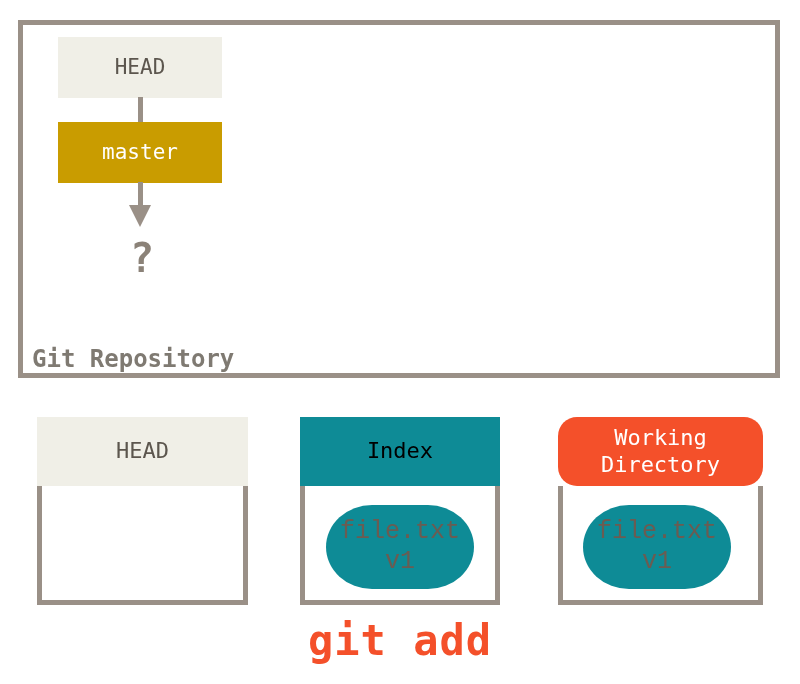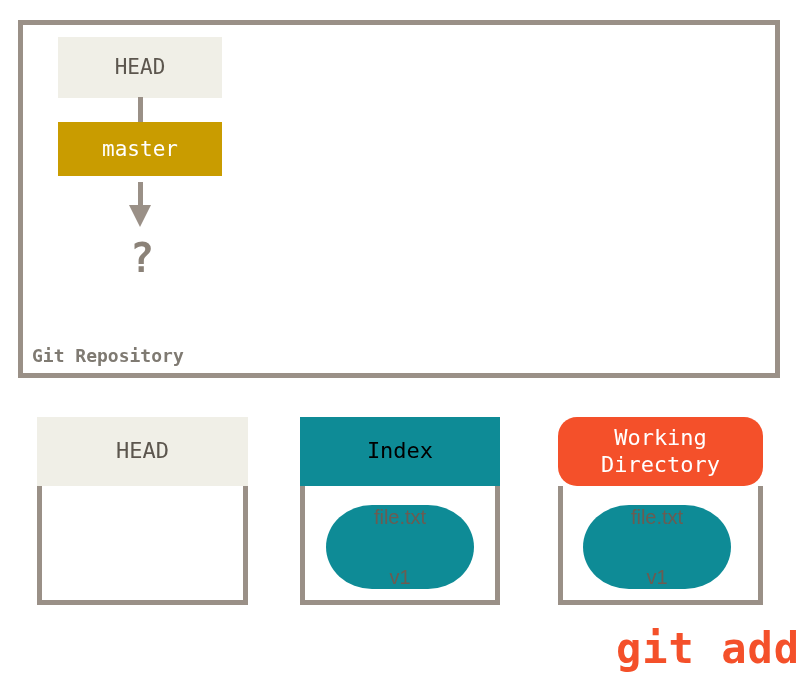--- a/index.html
+++ b/index.html
@@ -25,21 +25,21 @@
     height: 358px;
     border: 5px solid #9a9087;
     box-sizing: border-box;
     background: transparent;
   }
   .repo-label {
     position: absolute;
     left: 32px;
     top: 345px;
     font-family: "DejaVu Sans Mono", monospace;
-    font-size: 18px;
+    font-size: 24px;
     font-weight: bold;
     color: #7f7a72;
     letter-spacing: 0px;
     white-space: nowrap;
     text-shadow:
       -1px -1px 0 #ffffff,
        1px -1px 0 #ffffff,
       -1px  1px 0 #ffffff,
        1px  1px 0 #ffffff;
   }
@@ -62,21 +62,21 @@
     top: 37px;
     width: 164px;
     height: 61px;
     background: #f0efe7;
     color: #5c564e;
   }
   .box-master {
     left: 58px;
     top: 122px;
     width: 164px;
-    height: 54px;
+    height: 61px;
     background: #c99c00;
     color: #ffffff;
   }
 
   
   .connector-vert {
     position: absolute;
     background: #9a9087;
   }
   .conn-head-master {
@@ -164,43 +164,42 @@
   
   .blob {
     position: absolute;
     width: 148px;
     height: 84px;
     background: #0e8b96;
     border-radius: 46px / 42px;
     display: flex;
     flex-direction: column;
     align-items: center;
-    justify-content: space-between;
-    font-family: Liberation Sans, sans-serif;
-    font-size: 20px;
+    justify-content: center;
+    font-family: Liberation Mono, monospace;
+    font-size: 25px;
     line-height: 1.2;
     color: #6b5c52;
     text-align: center;
   }
   .blob-index { left: 326px; top: 505px; }
   .blob-wd    { left: 583px; top: 505px; }
 
   
   .command {
     position: absolute;
     left: 0;
     top: 616px;
     width: 800px;
-    text-align: right;
+    text-align: center;
     font-family: "DejaVu Sans Mono", monospace;
     font-size: 42px;
     font-weight: bold;
     color: #f4502a;
     letter-spacing: 1px;
-    margin-top: 8px;
   }
 </style>
 </head>
 <body>
 
 <div id="canvas">
 
   <div class="repo-frame"></div>
 
   <div class="repo-label">Git Repository</div>

